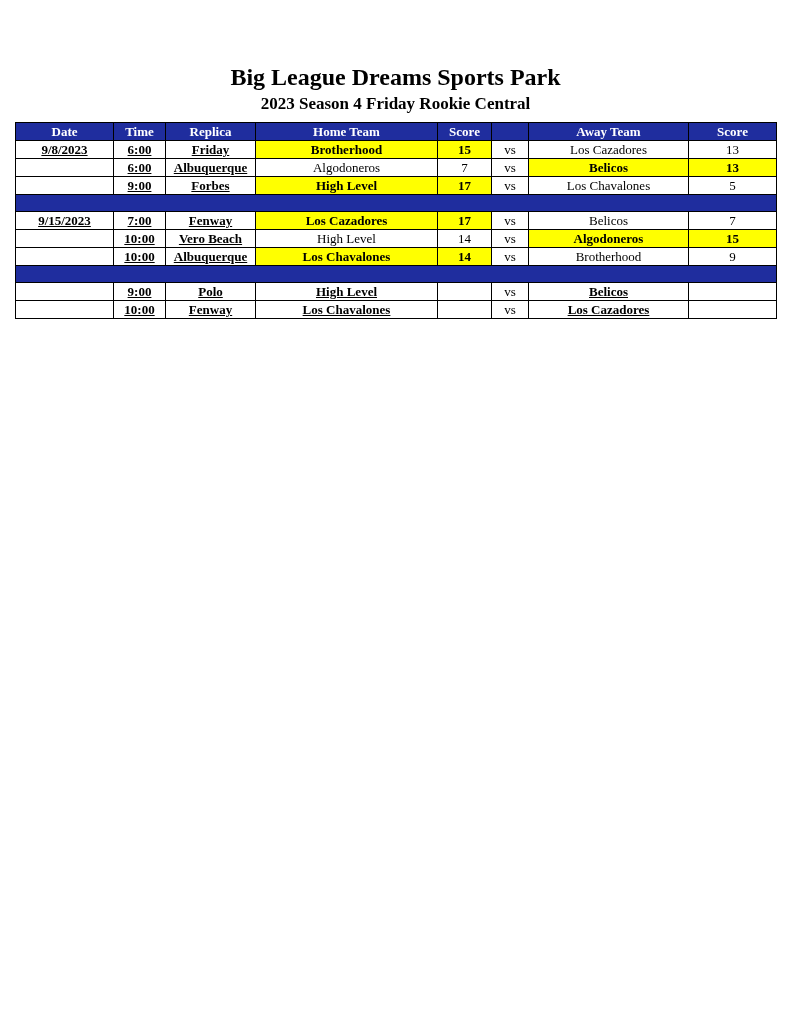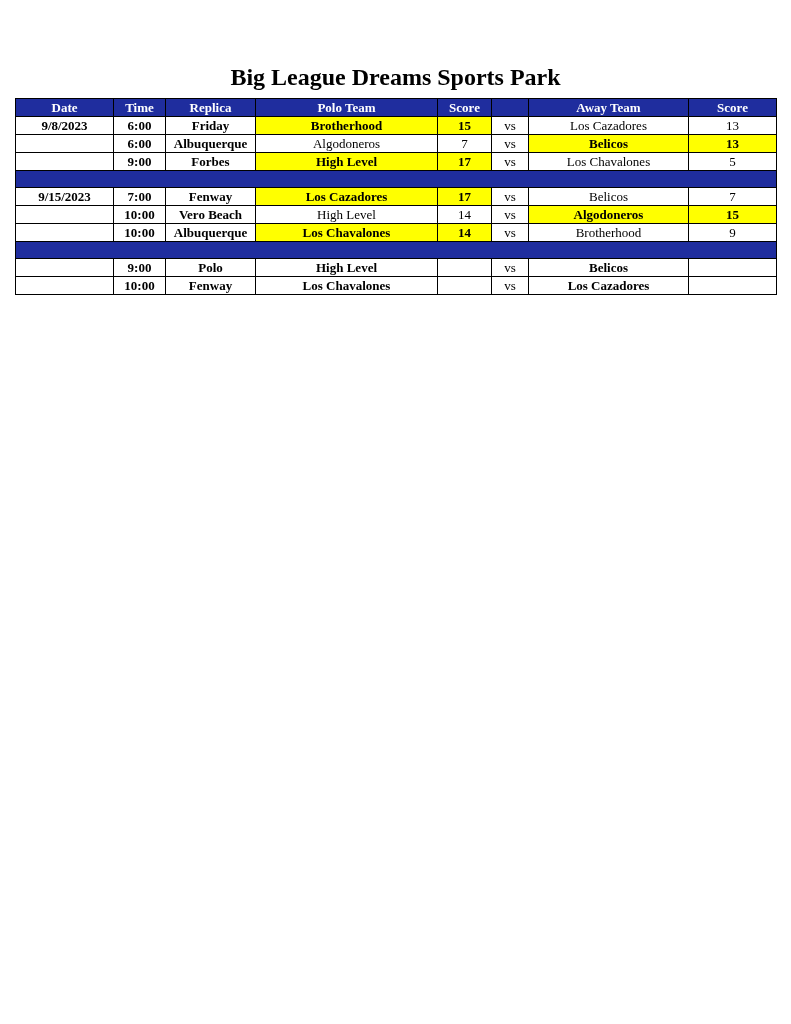--- a/index.html
+++ b/index.html
@@ -53,52 +53,53 @@
     background: var(--header-bg, #1f2d9e);
     color: var(--header-text, #ffffff);
     font-weight: bold;
     font-size: 13px;
   }
   .separator-row td {
     background: var(--separator-bg, #1f2d9e);
     height: 17px;
     border: 1px solid #000;
   }
-  .bold { font-weight: bold; }
+  .bold { font-weight: bold; text-decoration: underline; }
   .win {
     background: var(--highlight, #ffff00);
     font-weight: bold;
   }
   .vs-cell {
     font-size: 12px;
   }
 </style>
 </head>
 <body>
 
 <div class="page">
   <div class="title">Big League Dreams Sports Park</div>
+  <div class="subtitle">2023 Season 4 Friday Rookie Central</div>
 
   <table class="schedule">
     <colgroup>
       <col style="width:98px">
       <col style="width:52px">
       <col style="width:90px">
       <col style="width:182px">
       <col style="width:54px">
       <col style="width:37px">
       <col style="width:160px">
       <col style="width:88px">
     </colgroup>
     <thead>
       <tr>
         <th>Date</th>
         <th>Time</th>
         <th>Replica</th>
-        <th>Polo Team</th>
+        <th>Home Team</th>
         <th>Score</th>
         <th></th>
         <th>Away Team</th>
         <th>Score</th>
       </tr>
     </thead>
     <tbody>
         <tr class="game-row">
           <td class="date-cell bold">9/8/2023</td>
           <td class="time-cell bold">6:00</td>

